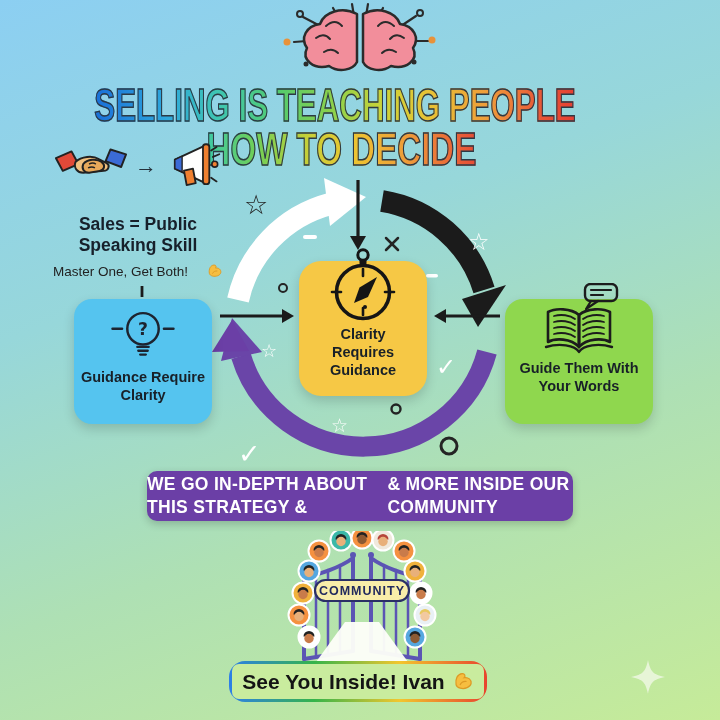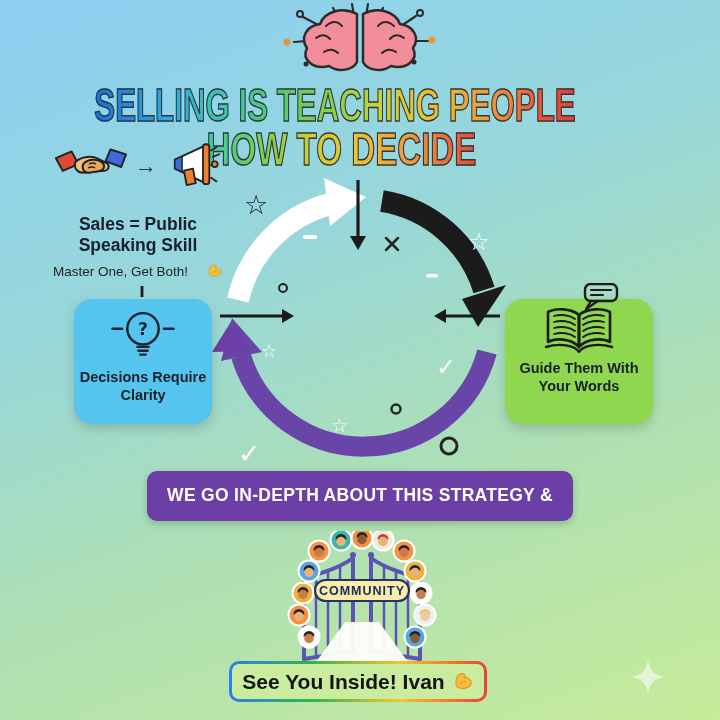--- a/index.html
+++ b/index.html
@@ -44,21 +44,21 @@
   .node-yellow .node-label{width:96px;margin-top:0;}
   .node-green .node-label{width:130px;margin-top:2px;}
   
   .banner{position:absolute;left:147px;top:471px;width:426px;height:50px;background:#6B3FA6;border-radius:10px;
           display:flex;flex-direction:row;justify-content:center;align-items:center;z-index:2;
           box-shadow:0 3px 9px rgba(0,0,0,.2);}
   .banner span{color:#fff;font-size:17.5px;font-weight:bold;letter-spacing:.3px;line-height:1.32;}
   
   .community{position:absolute;left:283px;top:531px;z-index:2;}
   
-  .footer{position:absolute;left:229px;top:661px;width:258px;height:41px;border-radius:10px;padding:3px;
+  .footer{position:absolute;left:229px;top:661px;width:258px;height:41px;border-radius:16px;padding:3px;
           background:linear-gradient(90deg,#2e7fe8 0%,#35b44a 33%,#f2c62e 66%,#e8442e 100%);
           box-sizing:border-box;z-index:2;}
   .footer-inner{width:100%;height:100%;border-radius:7px;background:#c9ec9e;
           display:flex;justify-content:center;align-items:center;gap:8px;}
   .footer-text{font-size:21px;font-weight:bold;color:#141414;}
 </style>
 </head>
 <body>
 
 <div class="stage">
@@ -181,43 +181,60 @@
   <div class="node node-blue">
     <svg width="80" height="61" viewBox="0 0 84 64" style="margin-top:6px">
       <g stroke="#1d2430" stroke-width="2.6" stroke-linecap="round" fill="none">
         <line x1="10" y1="25" x2="20" y2="25"></line>
           <line x1="64" y1="25" x2="74" y2="25"></line>
         <circle cx="42" cy="25" r="16.5"></circle>
         <path d="M36,44 h12 M37,48 h10 M39,52 h6" stroke-width="2.4"></path>
       </g>
       <text x="42" y="32" text-anchor="middle" font-size="18" font-weight="bold" fill="#1d2430" font-family="DejaVu Sans, sans-serif">?</text>
     </svg>
-    <div class="node-label">Decisions Require Clarity</div>
-  </div>
-
+    <div class="node-label">Guidance Require Clarity</div>
+  </div>
+
+  <div class="node node-yellow">
+    <svg width="70" height="78" viewBox="0 0 70 78" style="margin-top:-14px">
+      <circle cx="35" cy="8" r="5.2" fill="none" stroke="#151515" stroke-width="3"></circle>
+      <rect x="31.5" y="12.5" width="7" height="5" rx="1" fill="#151515"></rect>
+      <circle cx="35" cy="45" r="26.5" fill="none" stroke="#151515" stroke-width="3.6"></circle>
+      <g stroke="#151515" stroke-width="2.6" stroke-linecap="round">
+        <line x1="4" y1="45" x2="13" y2="45"></line>
+          <line x1="57" y1="45" x2="66" y2="45"></line>
+        <line x1="35" y1="22" x2="35" y2="29"></line>
+          <line x1="35" y1="61" x2="35" y2="68"></line>
+      </g>
+      <path d="M49,30 L31.5,40.5 L26,56 L40,50 Z" fill="#151515"></path>
+      <circle cx="37" cy="60" r="2" fill="#151515"></circle>
+    </svg>
+    <div class="node-label">Clarity Requires Guidance</div>
+  </div>
 
   <div class="node node-green">
     <svg width="88" height="74" viewBox="0 0 88 74" style="margin-top:-16px">
       <g fill="none" stroke="#1c1c1c" stroke-width="2.4" stroke-linejoin="round" stroke-linecap="round">
         <rect x="50" y="1" width="32" height="17" rx="5.5"></rect>
         <path d="M56,7 h20 M56,12 h12" stroke-width="2.2"></path>
         <path d="M56,18 L51,26 L63,18" stroke-width="2.2"></path>
         <line x1="44" y1="32" x2="44" y2="64"></line>
         <path d="M44,32 C36,25 20,25 13,29 L13,59 C20,55 36,55 44,64 Z" stroke-width="2.6"></path>
         <path d="M44,32 C52,25 68,25 75,29 L75,59 C68,55 52,55 44,64 Z" stroke-width="2.6"></path>
         <path d="M19,33 C26,31 35,32 40,36 M19,39 C26,37 35,38 40,42 M19,45 C26,43 35,44 40,48 M19,51 C26,49 35,50 40,54" stroke-width="1.8"></path>
         <path d="M69,33 C62,31 53,32 48,36 M69,39 C62,37 53,38 48,42 M69,45 C62,43 53,44 48,48 M69,51 C62,49 53,50 48,54" stroke-width="1.8"></path>
         <path d="M11,64 C24,60 40,62 44,69 C48,62 64,60 77,64"></path>
       </g>
     </svg>
     <div class="node-label">Guide Them With Your Words</div>
   </div>
 
   <div class="banner">
     <span>WE GO IN-DEPTH ABOUT THIS STRATEGY &amp;</span>
+    <span>&amp; MORE INSIDE OUR COMMUNITY</span>
   </div>
 
   <svg class="community" width="158" height="140" viewBox="0 0 158 140">
     <g stroke="#5B54B4" fill="none" stroke-linecap="round">
       <g stroke-width="4">
         <path d="M70,27 C58,36 36,44 21,46"></path>
           <path d="M70,120 L21,128"></path>
         <line x1="70" y1="27" x2="70" y2="120"></line>
           <line x1="21" y1="46" x2="21" y2="128"></line>
         <path d="M88,27 C100,36 122,44 137,46"></path>

